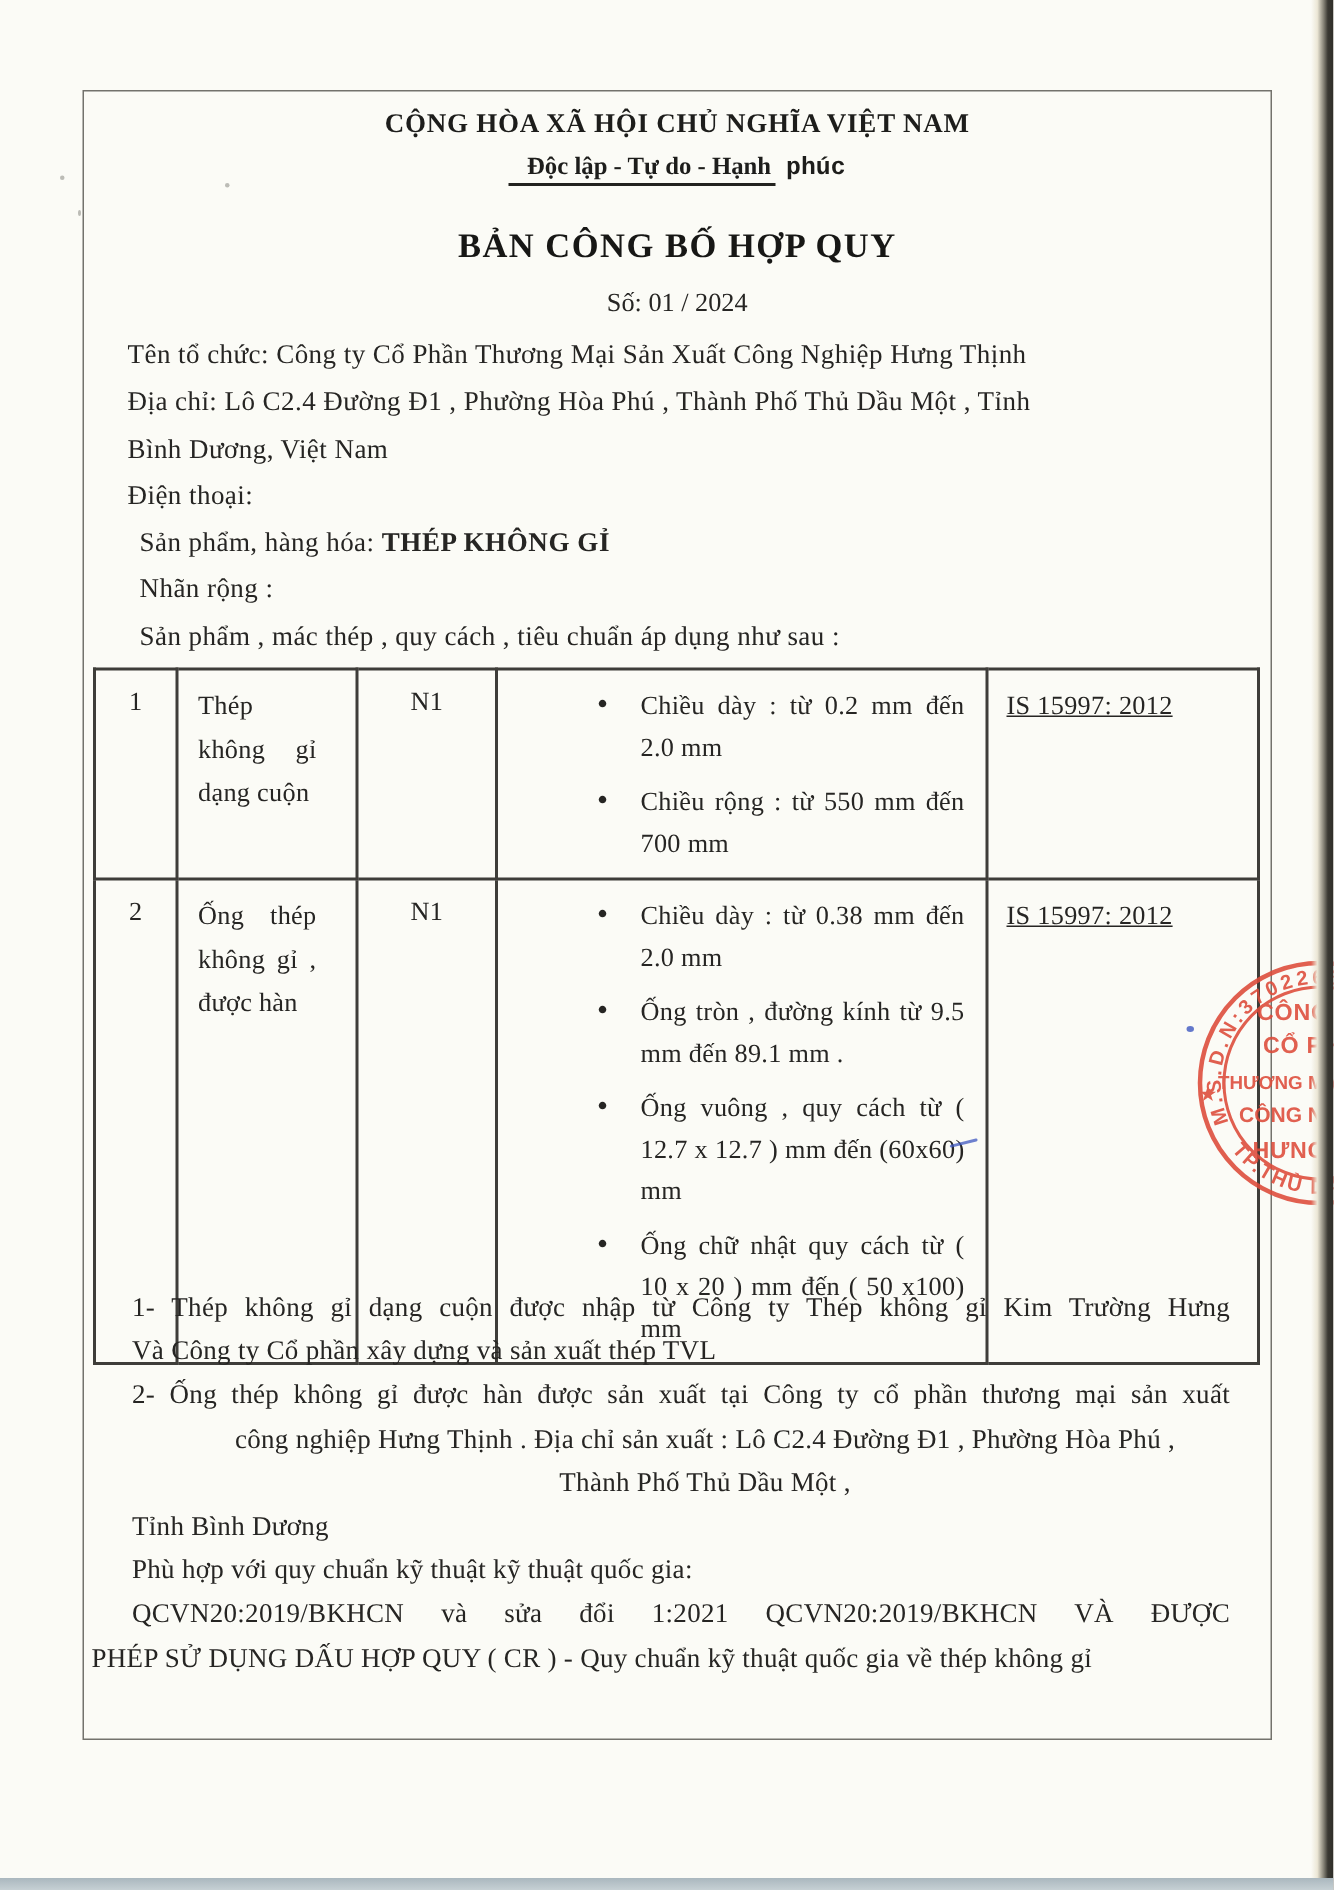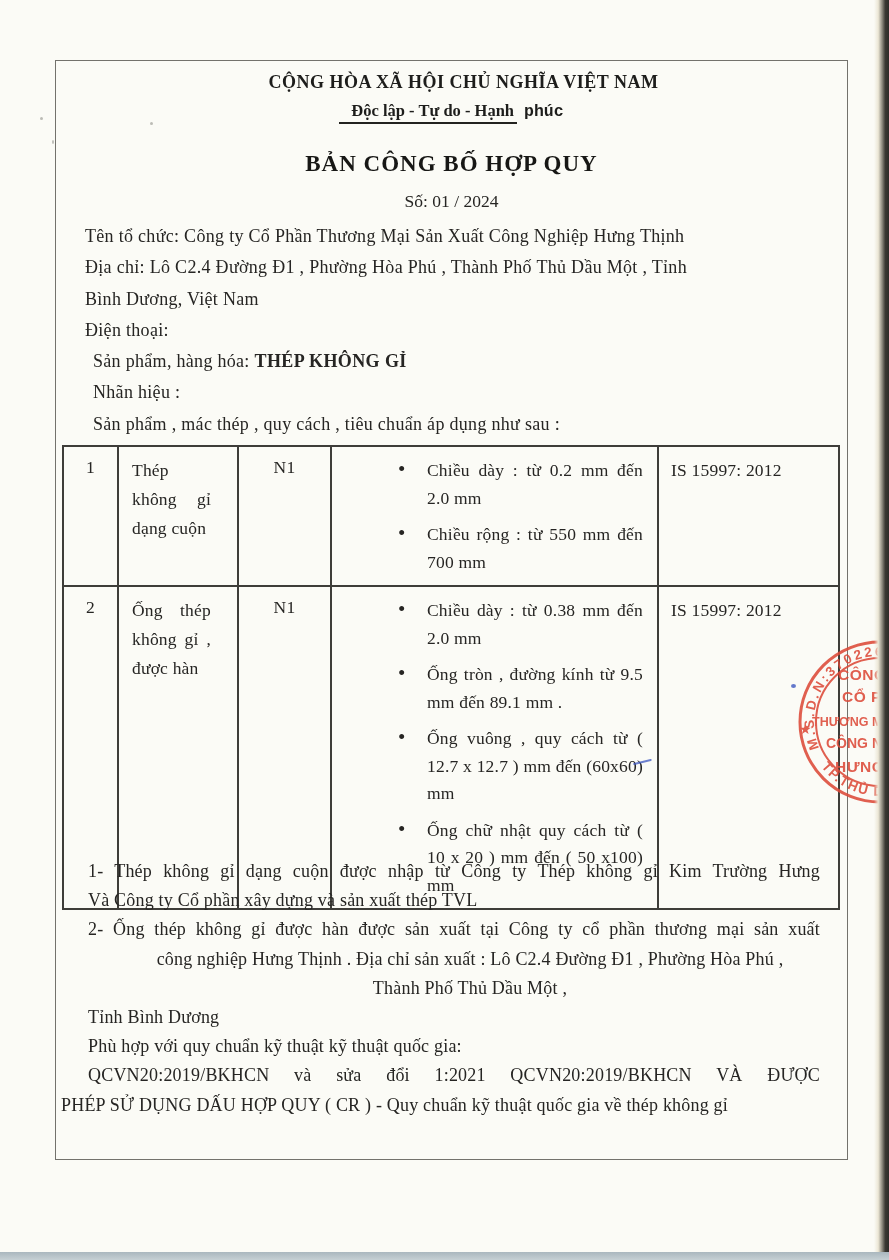--- a/index.html
+++ b/index.html
@@ -10,21 +10,21 @@
     font-family:"Liberation Serif","DejaVu Serif",serif;
     color:#262523;
   }
   .frame {
     position:absolute; left:55px; top:60px;
     width:793px; height:1100px;
     border:1.6px solid #73726c;
     box-sizing:border-box;
   }
   .centered { position:absolute; left:55px; width:793px; text-align:center; }
-  .nat-title { top:72px; font-size:18px; font-weight:bold; letter-spacing:.5px; color:#1d1d1b;padding-left:12px; }
+  .nat-title { top:72px; font-size:18px; font-weight:bold; letter-spacing:.5px; color:#1d1d1b; }
   .motto     { top:101px; font-size:16.5px; font-weight:bold; color:#1d1d1b; }
   .motto .u  { border-bottom:2.2px solid #23231f; padding:0 3px 2px 12px; }
   .motto .tail { padding-left:7px;font-family:Liberation Mono, monospace; }
   .doc-title { top:151px; font-size:23px; font-weight:bold; letter-spacing:1px; color:#171715; }
   .doc-num   { top:191px; font-size:17.5px; }
   .info {
     position:absolute; left:85px; top:221px; width:706px;
     font-size:18px; line-height:31.3px; letter-spacing:.3px;
   }
   .info .ind { margin-left:8px; }
@@ -34,21 +34,21 @@
     width:776px; border-collapse:collapse; table-layout:fixed;
     font-size:17.5px; letter-spacing:.2px;
   }
   table.spec td { border:2px solid #3e3d39; vertical-align:top; box-sizing:border-box; }
   tr.hdr td { height:40px; vertical-align:middle; padding:0 0 0 13px; }
   tr.hdr td.c { text-align:center; padding:0; }
   tr.r1 td { height:95px; }
   tr.r2 td { height:234px; }
   td.cell-c { text-align:center; padding-top:10px; }
   td.cell-p { padding:9px 26px 0 13px; text-align:justify; line-height:29px; }
-  td.cell-s { padding:10px 22px 0 12px; line-height:27px; }
+  td.cell-s { padding:10px 22px 0 12px; line-height:27px;text-decoration:underline; }
   td.specs { padding:0; }
   td.specs ul { margin:0; padding:10px 14px 0 95px; list-style:none; }
   td.specs li { position:relative; margin-bottom:9px; line-height:27.5px; text-align:justify; }
   td.specs li::before { content:"•"; position:absolute; left:-29px; top:-1px; font-size:21px; }
   .notes {
     position:absolute; left:88px; top:857px; width:732px;
     font-size:18px; line-height:29.2px; letter-spacing:.2px;
   }
   .notes .jl { text-align:justify; text-align-last:justify; }
   .notes .in30 { margin-left:32px;text-align:center; }
@@ -77,21 +77,21 @@
 
 <div class="centered doc-title">BẢN CÔNG BỐ HỢP QUY</div>
 <div class="centered doc-num">Số: 01 / 2024</div>
 
 <div class="info">
   <div>Tên tổ chức: Công ty Cổ Phần Thương Mại Sản Xuất Công Nghiệp Hưng Thịnh</div>
   <div>Địa chỉ: Lô C2.4 Đường Đ1 , Phường Hòa Phú , Thành Phố Thủ Dầu Một , Tỉnh</div>
   <div>Bình Dương, Việt Nam</div>
   <div>Điện thoại:</div>
   <div class="ind"><span>Sản phẩm, hàng hóa: </span><b>THÉP KHÔNG GỈ</b></div>
-  <div class="ind">Nhãn hiệu :</div>
+  <div class="ind">Nhãn rộng :</div>
   <div class="ind">Sản phẩm , mác thép , quy cách , tiêu chuẩn áp dụng như sau :</div>
 </div>
 
 <table class="spec">
   <colgroup>
       <col style="width:55px">
       <col style="width:120px">
       <col style="width:93px">
       <col style="width:327px">
       <col style="width:181px">

